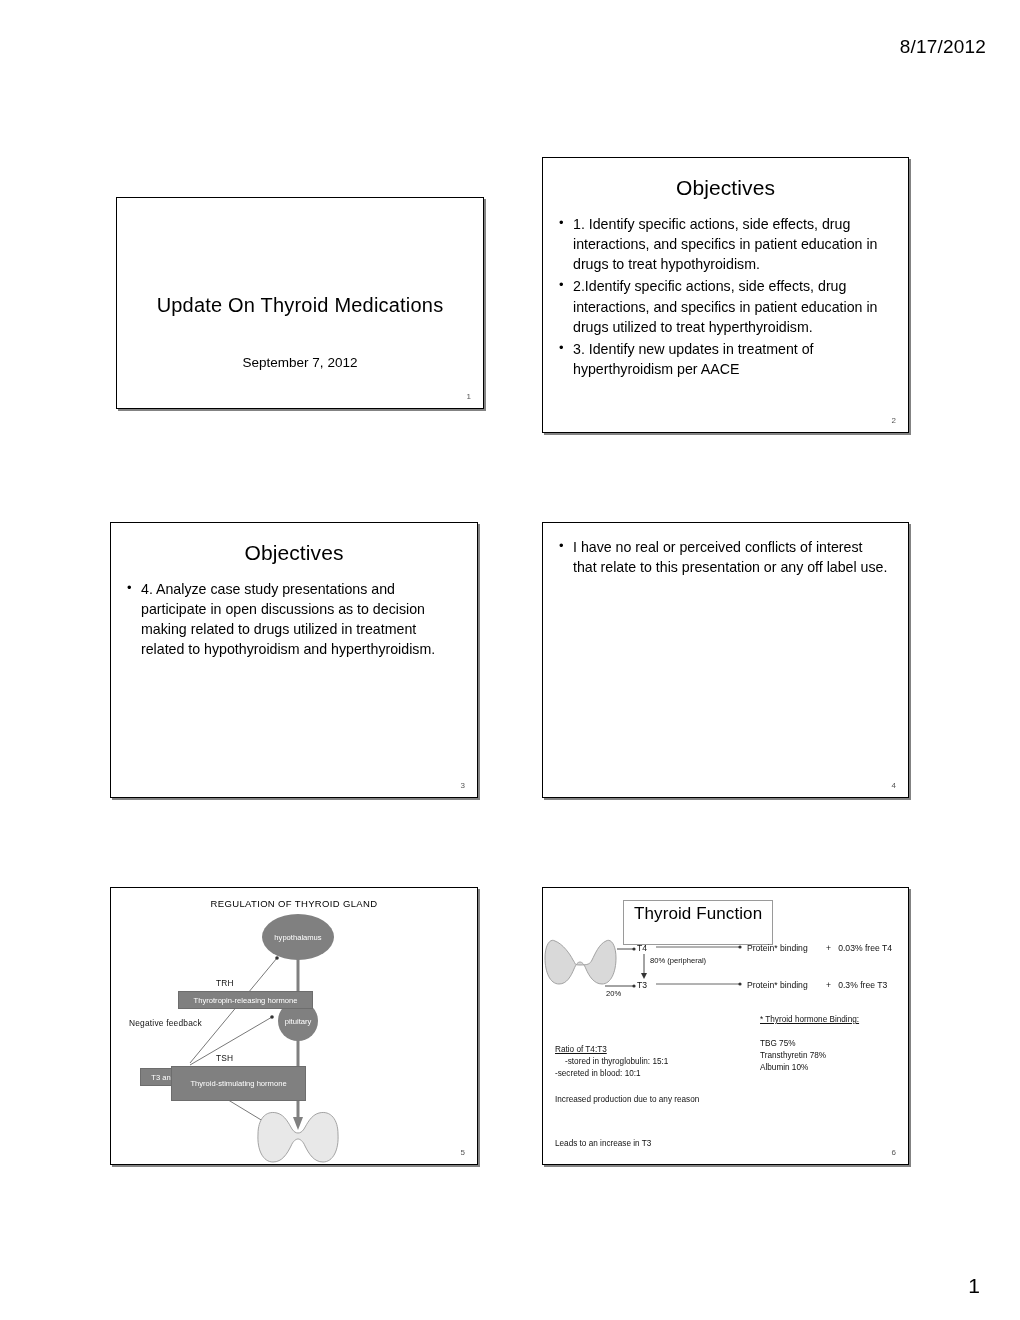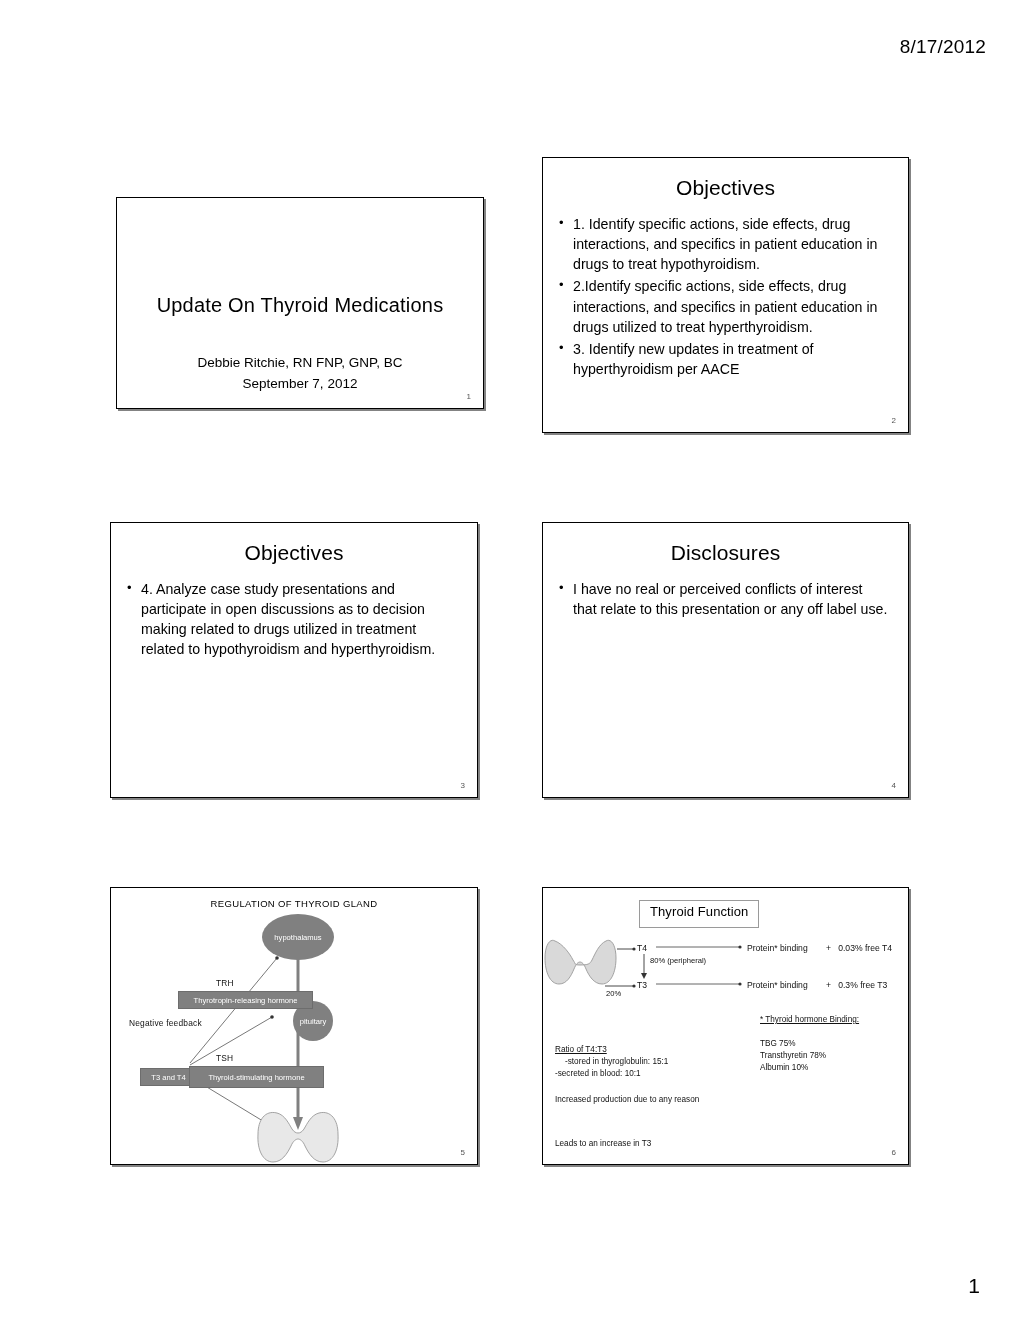--- a/index.html
+++ b/index.html
@@ -117,24 +117,24 @@
     color: #fff;
     border-radius: 50%;
     display: flex; align-items: center; justify-content: center;
     font-size: 7.6px;
   }
 
   
   .diag6 { position: absolute; inset: 0; }
   .tf-title {
     position: absolute;
-    left: 96px; top: 12px;
+    left: 80px; top: 12px;
     border: 1.2px solid #9a9a9a;
-    padding: 3px 10px 8px;
-    font-size: 13px;
+    padding: 3px 10px 20px;
+    font-size: 17px;
     letter-spacing: .1px;
   }
   .tf-txt {
     position: absolute;
     font-size: 7.6px;
     line-height: 1.42;
     color: #111;
     white-space: pre;
   }
   .tf-txt.u { text-decoration: underline; }
@@ -142,21 +142,20 @@
 </head>
 <body>
 
 <div class="page">
 
   <div class="doc-date">8/17/2012</div>
 
   <div class="slide s1">
     <div class="title-main">Update On Thyroid Medications</div>
     <div class="title-sub">
-      <div>Debbie Ritchie, RN FNP, GNP, BC</div>
       <div>September 7, 2012</div>
     </div>
     <div class="slide-num">1</div>
   </div>
 
   <div class="slide s2">
     <div class="slide-title">Objectives</div>
     <div class="bullets">
       <div class="bullet">
         <span class="dot">•</span>
@@ -179,21 +178,20 @@
     <div class="bullets">
       <div class="bullet">
         <span class="dot">•</span>
         <span class="btxt">4.  Analyze case study presentations and participate in open discussions as to decision making related to drugs utilized in treatment related to hypothyroidism and hyperthyroidism.</span>
       </div>
     </div>
     <div class="slide-num">3</div>
   </div>
 
   <div class="slide s4">
-    <div class="slide-title">Disclosures</div>
     <div class="bullets">
       <div class="bullet">
         <span class="dot">•</span>
         <span class="btxt">I have no real or perceived conflicts of interest that relate to this presentation or any off label use.</span>
       </div>
     </div>
     <div class="slide-num">4</div>
   </div>
 
   <div class="slide s5">
@@ -221,29 +219,29 @@
         <path d="M166,225 C154,222 147,232 147,246 C146,262 152,274 162,274
                  C171,274 176,266 180,258 C182,253 185,251 187,251
                  C189,251 192,253 194,258 C198,266 203,274 212,274
                  C222,274 228,262 227,246 C227,232 220,222 208,225
                  C200,227 196,236 193,241 C191,244 189,245 187,245
                  C185,245 183,244 181,241 C178,236 174,227 166,225 Z" fill="#e8e8e8" stroke="#9a9a9a" stroke-width="0.9"></path>
       </svg>
 
       <div class="ellipse" style="left:151px; top:26px; width:72px; height:46px;">hypothalamus</div>
 
-      <div class="ellipse" style="left:182px; top:113px; width:40px; height:40px;">pituitary</div>
+      <div class="ellipse" style="left:167px; top:113px; width:40px; height:40px;">pituitary</div>
 
       <div class="gbox" style="left:29px; top:180px; width:57px; height:18px;">T3 and T4</div>
 
       <div class="glabel" style="left:105px; top:90px;">TRH</div>
       <div class="gbox" style="left:67px; top:103px; width:135px; height:18px;">Thyrotropin-releasing hormone</div>
 
       <div class="glabel" style="left:105px; top:165px;">TSH</div>
-      <div class="gbox" style="left:78px; top:178px; width:135px; height:22px;">Thyroid-stimulating hormone</div>
+      <div class="gbox" style="left:60px; top:178px; width:135px; height:35px;">Thyroid-stimulating hormone</div>
 
       <div class="glabel" style="left:18px; top:130px;">Negative feedback</div>
     </div>
     <div class="slide-num">5</div>
   </div>
 
   <div class="slide s6">
     <div class="diag6">
 
       <div class="tf-title">Thyroid Function</div>

